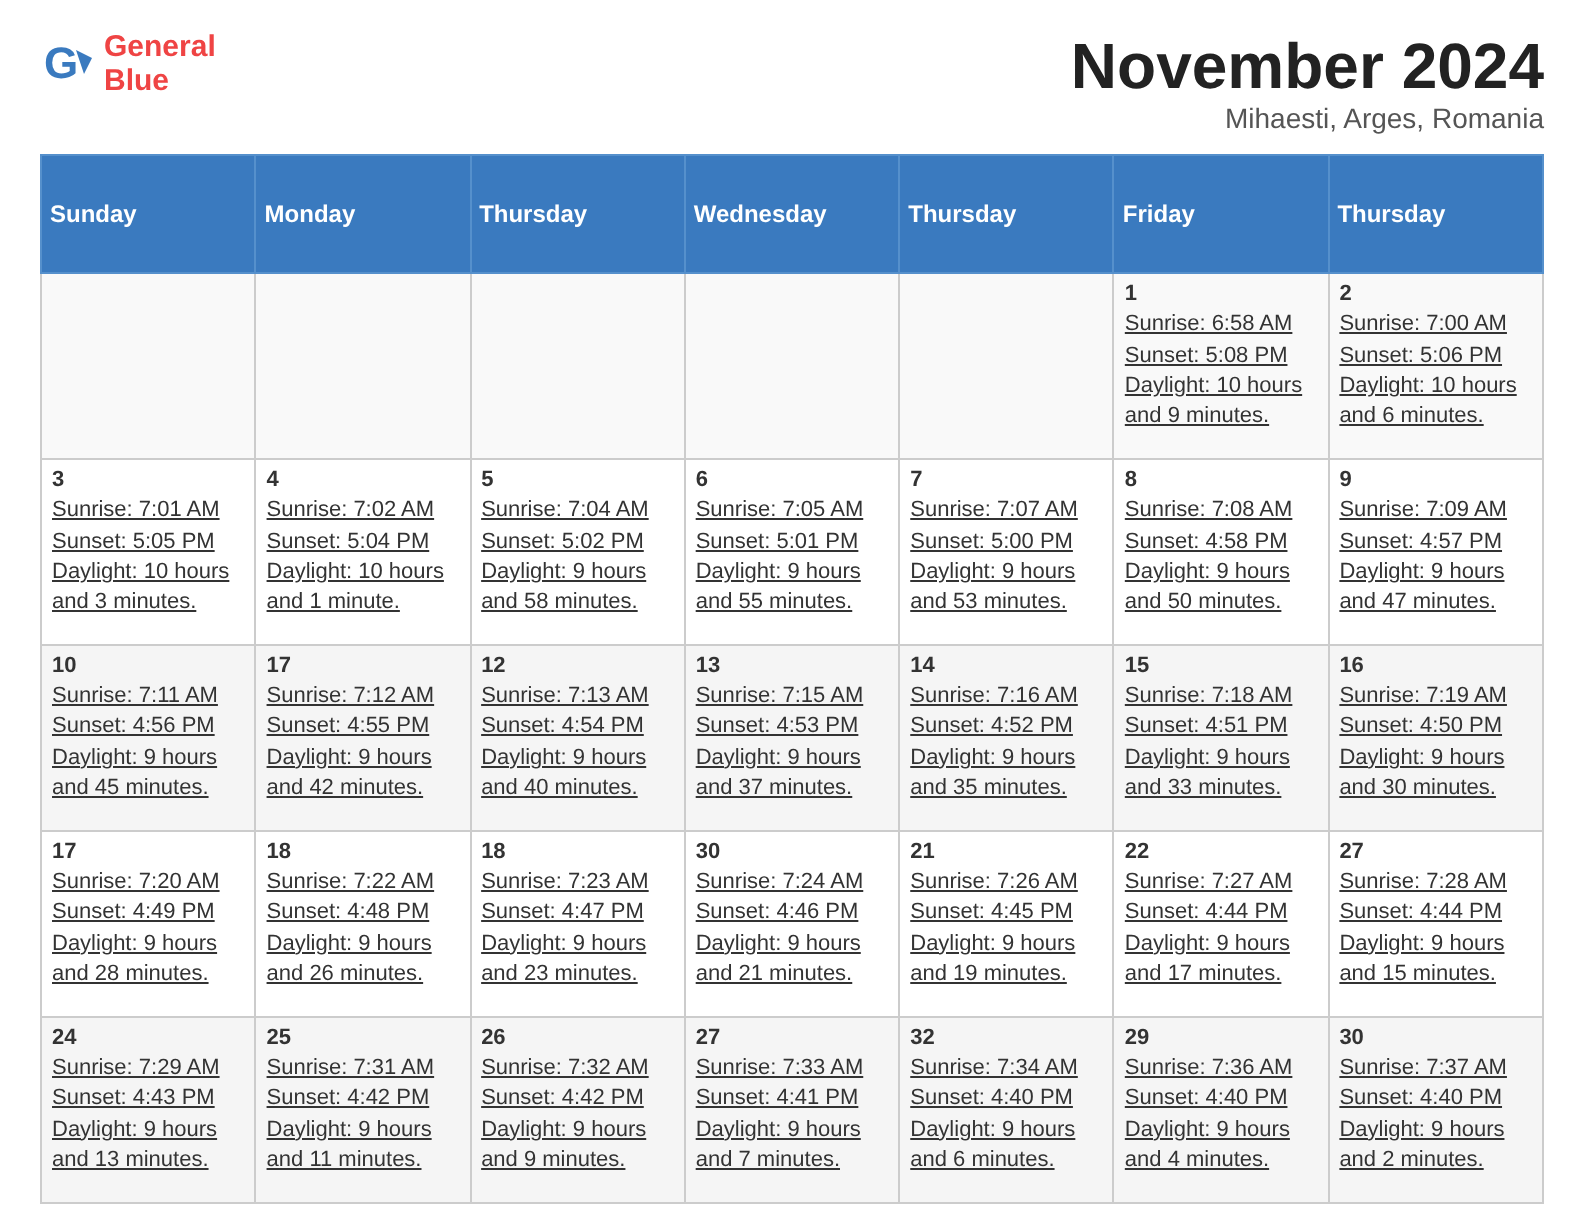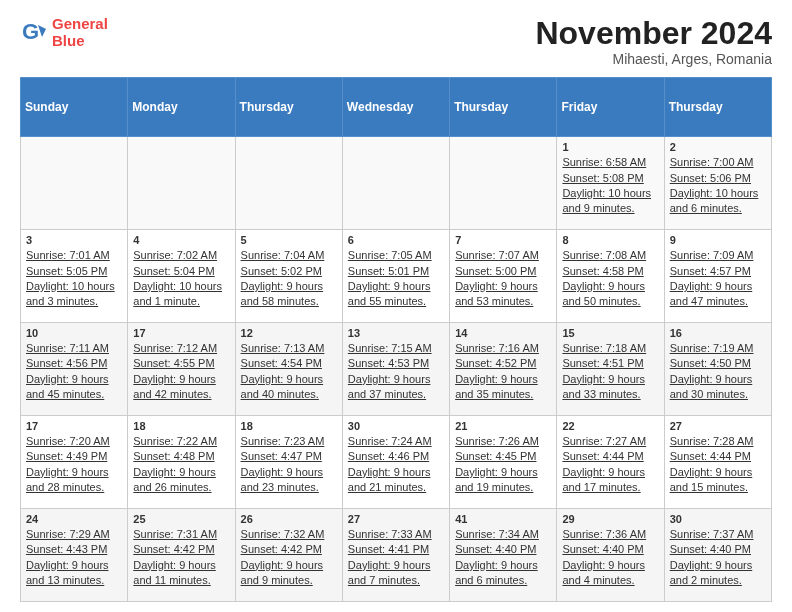--- a/index.html
+++ b/index.html
@@ -255,21 +255,21 @@
           </td>
           <td>
             <span class="day-num">26</span>
             <div class="day-info">Sunrise: 7:32 AM<br>Sunset: 4:42 PM<br>Daylight: 9 hours and 9 minutes.</div>
           </td>
           <td>
             <span class="day-num">27</span>
             <div class="day-info">Sunrise: 7:33 AM<br>Sunset: 4:41 PM<br>Daylight: 9 hours and 7 minutes.</div>
           </td>
           <td>
-            <span class="day-num">41</span>
+            <span class="day-num">32</span>
             <div class="day-info">Sunrise: 7:34 AM<br>Sunset: 4:40 PM<br>Daylight: 9 hours and 6 minutes.</div>
           </td>
           <td>
             <span class="day-num">29</span>
             <div class="day-info">Sunrise: 7:36 AM<br>Sunset: 4:40 PM<br>Daylight: 9 hours and 4 minutes.</div>
           </td>
           <td>
             <span class="day-num">30</span>
             <div class="day-info">Sunrise: 7:37 AM<br>Sunset: 4:40 PM<br>Daylight: 9 hours and 2 minutes.</div>
           </td>

